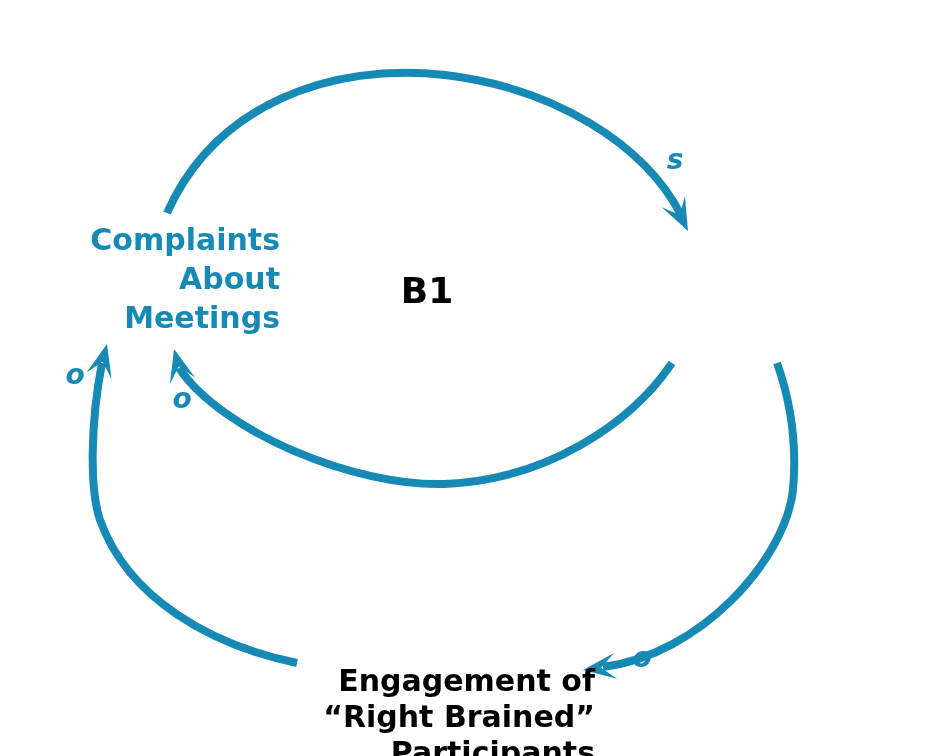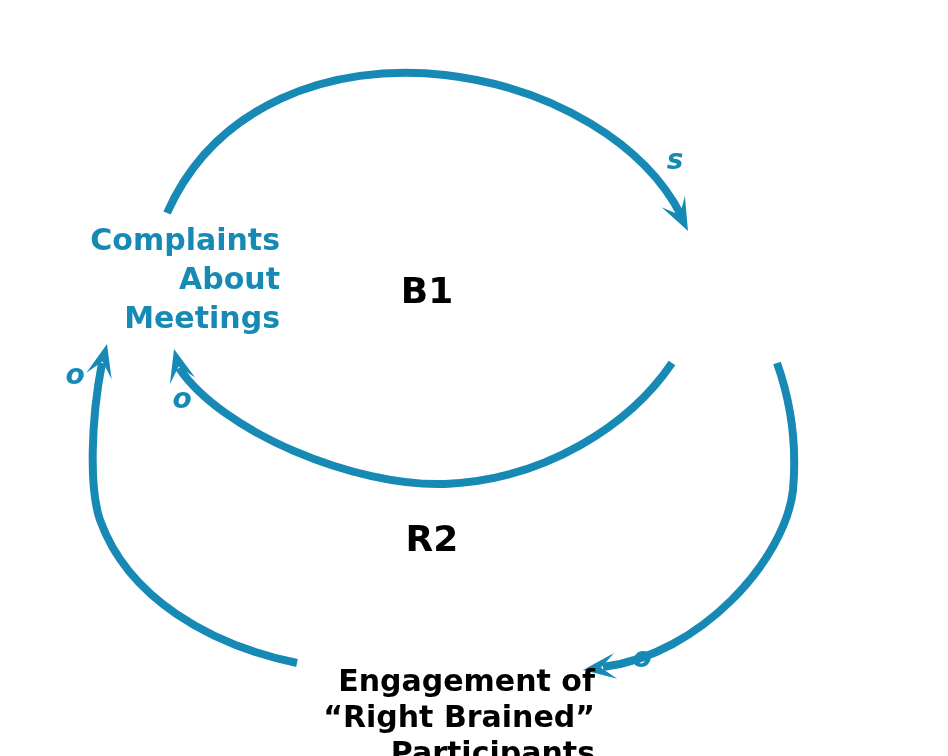--- a/index.html
+++ b/index.html
@@ -87,21 +87,20 @@
 About
 Meetings</div>
 
 
   <div class="node" style="left:285px; top:638px; width:310px; line-height:36px;margin-top:25px;">Engagement of
 “Right Brained”
 Participants</div>
 
   <div class="loop-label" style="left:387px; top:259px;margin-top:12px;">B1</div>
 
-  <div class="loop-label" style="left:392px; top:519px;">R2</div>
 
   <span class="polarity" style="left:658px; top:146px;">s</span>
 
   <span class="polarity" style="left:165px; top:385px;">o</span>
 
   <span class="polarity" style="left:625px; top:644px;">o</span>
 
   <span class="polarity" style="left:58px; top:361px;">o</span>
 
 </div>

